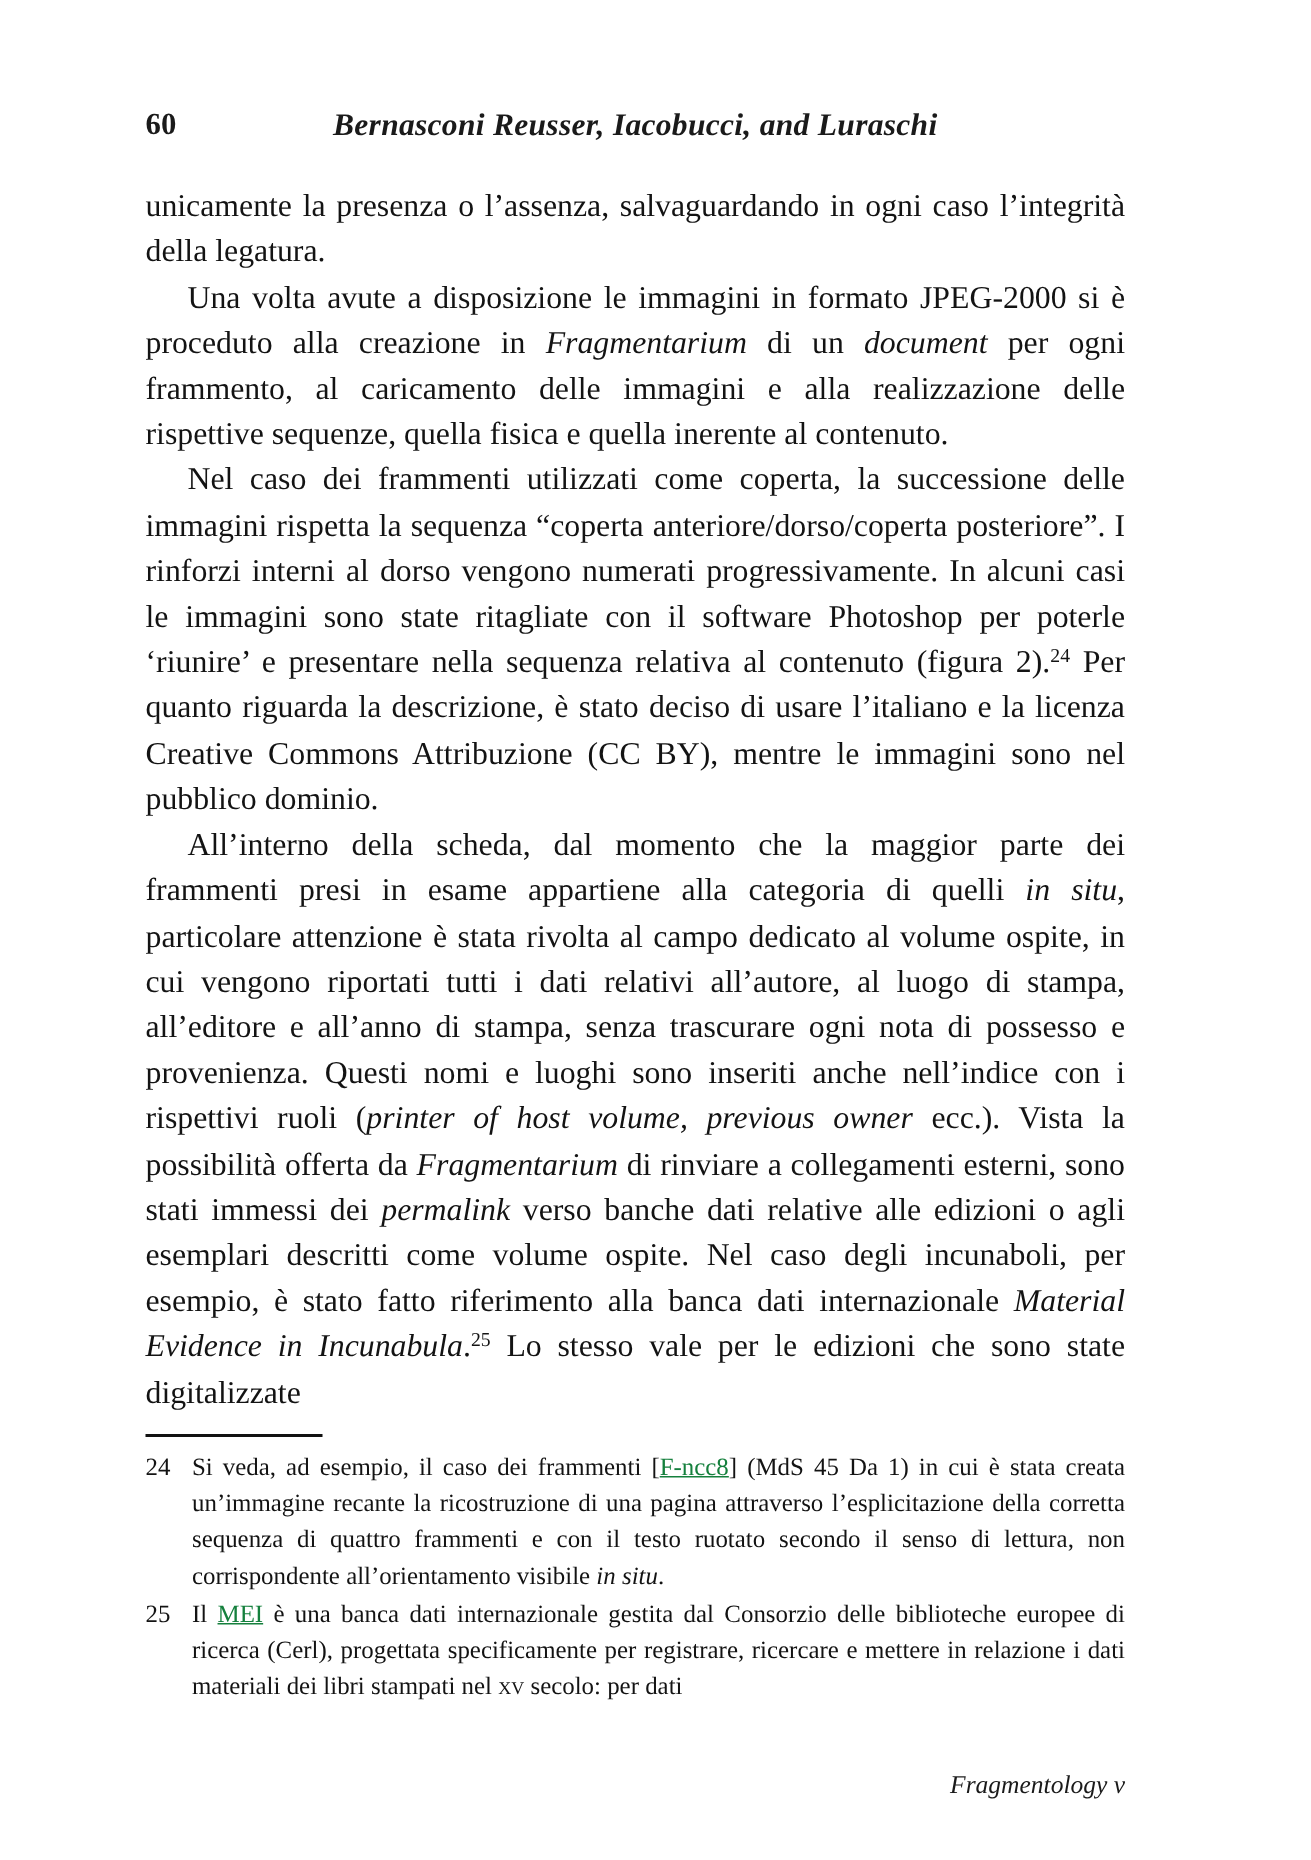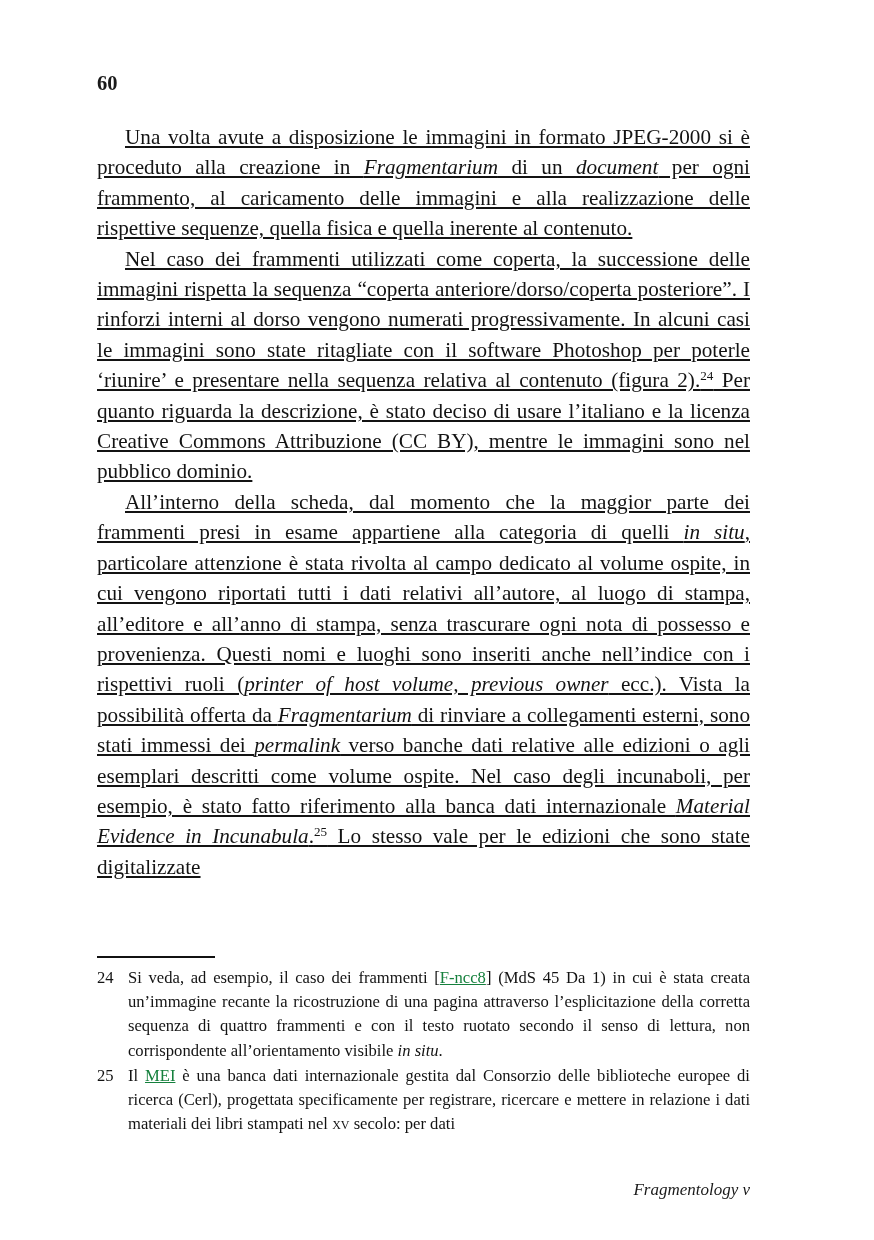--- a/index.html
+++ b/index.html
@@ -61,21 +61,20 @@
     margin: 0;
     font-size: 21.2px;
     line-height: 30.4px;
     text-align: justify;
     text-justify: inter-word;
     hyphens: manual;
     color: #131313;
   }
   .body-block p.indent {
     text-indent: 28px;
-    text-decoration: underline;
   }
   .body-block p i, .body-block p em {
     font-style: italic;
   }
   sup.fn {
     font-size: 0.62em;
     vertical-align: 0.52em;
     line-height: 0;
     font-variant-numeric: oldstyle-nums;
   }
@@ -135,23 +134,25 @@
     text-align: right;
   }
 </style>
 </head>
 <body>
 
 <div class="page">
 
   <div class="runhead">
     <span class="folio">60</span>
+    <span class="authors">Bernasconi Reusser, Iacobucci, and Luraschi</span>
   </div>
 
   <div class="body-block">
+      <p><span>unicamente la presenza o l’assenza, salvaguardando in ogni caso l’integrità della legatura.</span></p>
       <p class="indent"><span>Una volta avute a disposizione le immagini in formato JPEG-2000 si è proceduto alla creazione in </span><i>Fragmentarium</i><span> di un </span><i>document</i><span> per ogni frammento, al caricamento delle immagini e alla realizzazione delle rispettive sequenze, quella fisica e quella inerente al contenuto.</span></p>
       <p class="indent"><span>Nel caso dei frammenti utilizzati come coperta, la successione delle immagini rispetta la sequenza “coperta anteriore/dorso/coperta posteriore”. I rinforzi interni al dorso vengono numerati progressivamente. In alcuni casi le immagini sono state ritagliate con il software Photoshop per poterle ‘riunire’ e presentare nella sequenza relativa al contenuto (figura 2).</span><sup class="fn">24</sup><span> Per quanto riguarda la descrizione, è stato deciso di usare l’italiano e la licenza Creative Commons Attribuzione (CC BY), mentre le immagini sono nel pubblico dominio.</span></p>
       <p class="indent"><span>All’interno della scheda, dal momento che la maggior parte dei frammenti presi in esame appartiene alla categoria di quelli </span><i>in situ</i><span>, particolare attenzione è stata rivolta al campo dedicato al volume ospite, in cui vengono riportati tutti i dati relativi all’autore, al luogo di stampa, all’editore e all’anno di stampa, senza trascurare ogni nota di possesso e provenienza. Questi nomi e luoghi sono inseriti anche nell’indice con i rispettivi ruoli (</span><i>printer of host volume, previous owner</i><span> ecc.). Vista la possibilità offerta da </span><i>Fragmentarium</i><span> di rinviare a collegamenti esterni, sono stati immessi dei </span><i>permalink</i><span> verso banche dati relative alle edizioni o agli esemplari descritti come volume ospite. Nel caso degli incunaboli, per esempio, è stato fatto riferimento alla banca dati internazionale </span><i>Material Evidence in Incunabula</i><span>.</span><sup class="fn">25</sup><span> Lo stesso vale per le edizioni che sono state digitalizzate</span></p>
     </div>
 
   <div class="fn-rule"></div>
 
   <div class="footnotes">
       <div class="footnote"><span class="fn-num">24</span><span>Si veda, ad esempio, il caso dei frammenti [</span><a class="extlink" href="#">F-ncc8</a><span>] (MdS 45 Da 1) in cui è stata creata un’immagine recante la ricostruzione di una pagina attraverso l’esplicitazione della corretta sequenza di quattro frammenti e con il testo ruotato secondo il senso di lettura, non corrispondente all’orientamento visibile </span><i>in situ</i><span>.</span></div>
       <div class="footnote"><span class="fn-num">25</span><span>Il </span><a class="extlink" href="#">MEI</a><span> è una banca dati internazionale gestita dal Consorzio delle biblioteche europee di ricerca (Cerl), progettata specificamente per registrare, ricercare e mettere in relazione i dati materiali dei libri stampati nel </span><span class="smallcaps">xv</span><span> secolo: per dati</span></div>

